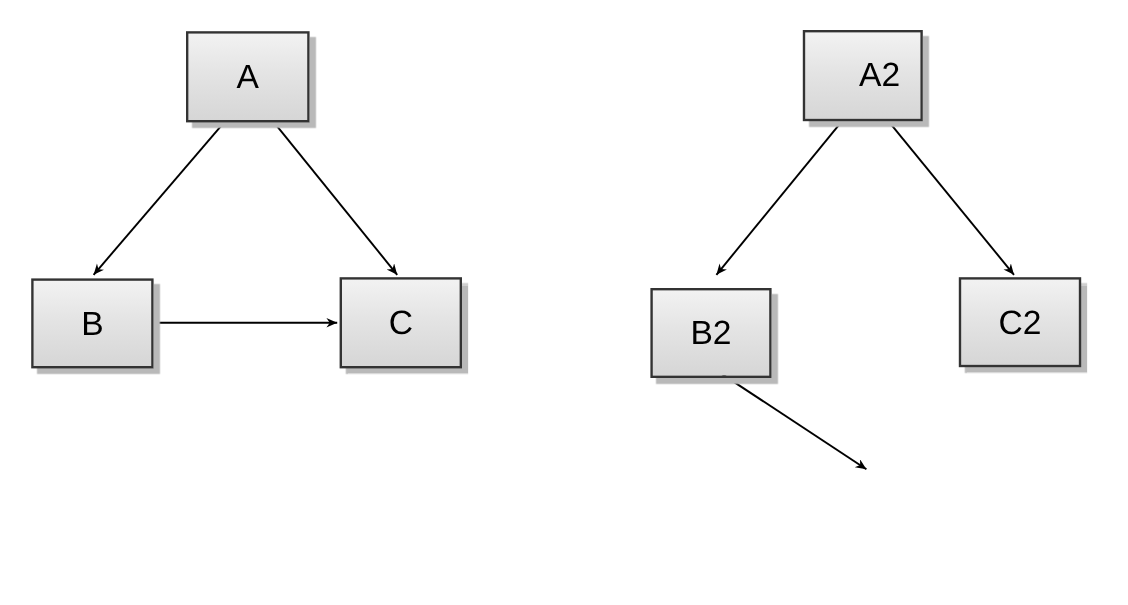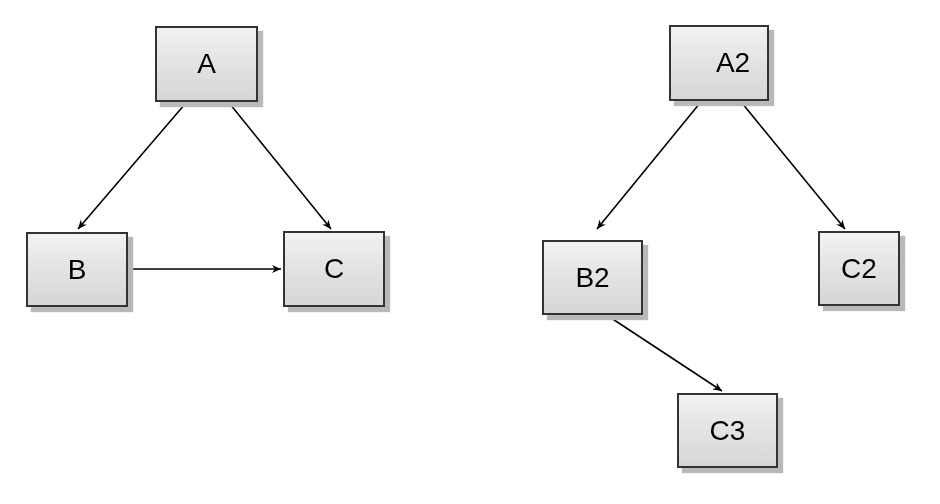--- a/index.html
+++ b/index.html
@@ -38,21 +38,21 @@
     color: #000000;
     line-height: 1;
     user-select: none;
   }
   
   .node-A  { left: 155px; top: 26px;  width: 103px; height: 76px; }
   .node-B  { left: 26px;  top: 232px; width: 102px; height: 75px; }
   .node-C  { left: 283px; top: 231px; width: 102px; height: 76px; }
   .node-A2 { left: 669px; top: 25px;  width: 100px; height: 76px; padding-left: 28px; }
   .node-B2 { left: 542px; top: 240px; width: 101px; height: 75px; }
-  .node-C2 { left: 818px; top: 231px; width: 82px; height: 75px; }
+  .node-C2 { left: 799px; top: 231px; width: 102px; height: 75px; }
   .node-C3 { left: 677px; top: 393px; width: 101px; height: 75px; }
 </style>
 </head>
 <body>
 
 <div class="canvas">
 
   <svg class="edges-layer" width="940" height="504" viewBox="0 0 940 504" xmlns="http://www.w3.org/2000/svg">
     <defs>
       <marker id="arrow" markerWidth="11" markerHeight="9" refX="9" refY="4" orient="auto" markerUnits="userSpaceOnUse">
@@ -81,17 +81,14 @@
 
   <div class="node node-A2">
     <span class="node-label">A2</span>
   </div>
   <div class="node node-B2">
     <span class="node-label">B2</span>
   </div>
   <div class="node node-C2">
     <span class="node-label">C2</span>
   </div>
-  <div class="node node-C3">
-    <span class="node-label">C3</span>
-  </div>
 
 </div>
 
 </body></html>

